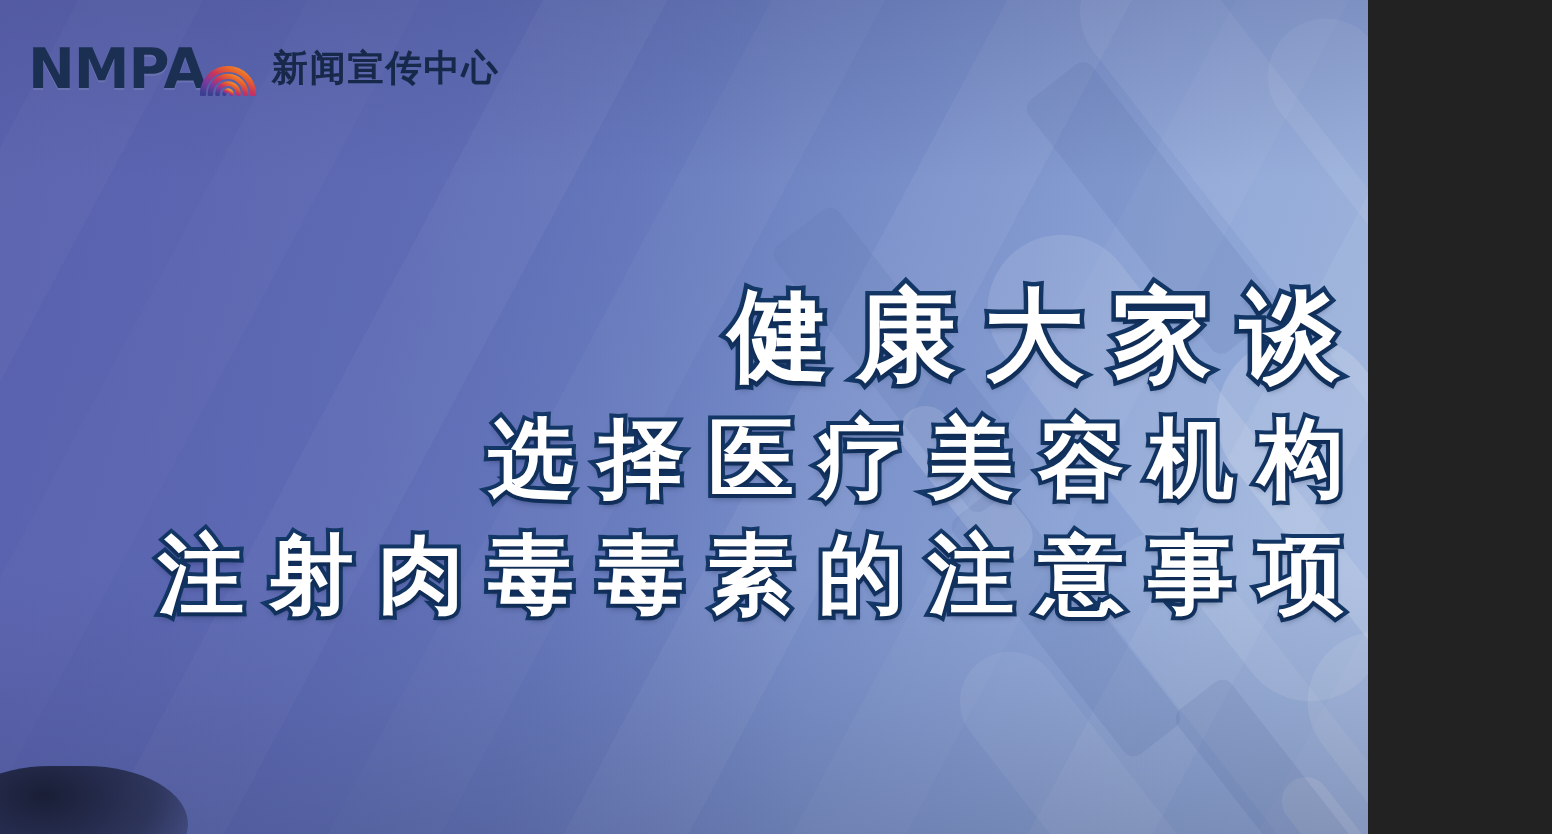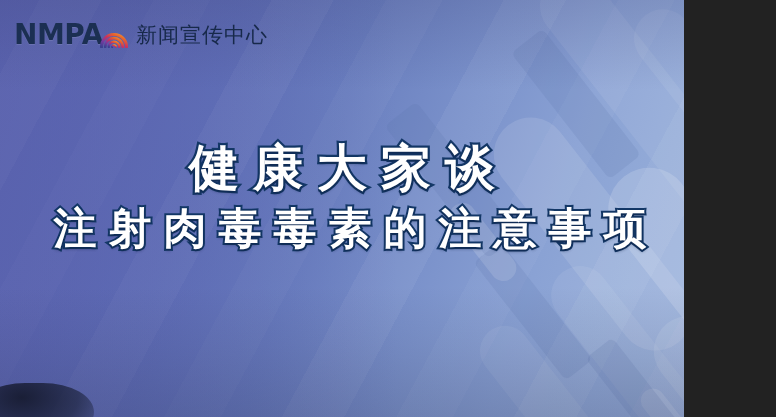--- a/index.html
+++ b/index.html
@@ -120,34 +120,34 @@
   }
   #logo-arc-icon {
     width: 30px;
     height: 26px;
     margin-left: -4px;
     margin-right: 7px;
     display: block;
   }
   #logo-cn-text {
     font-family: "DejaVu Sans", "Liberation Sans", sans-serif;
-    font-weight: 400;
-    font-size: 21px;
+    font-weight: 700;
+    font-size: 18px;
     letter-spacing: 1px;
     color: #17294a;
     line-height: 1;
   }
 
   
   #title-block {
     position: absolute;
     left: 0;
     right: 0;
     top: 138px;
-    text-align: center;
+    text-align: right;
     z-index: 5;
   }
   .title-line {
     color: #ffffff;
     font-weight: 700;
     font-family: "DejaVu Sans", "Liberation Sans", sans-serif;
     white-space: nowrap;
     -webkit-text-stroke: 4px #143867;
     paint-order: stroke fill;
     text-shadow:
@@ -223,16 +223,17 @@
           <path d="M9.8 25 A5.2 5.2 0 0 1 20.2 25" stroke-width="2.4"></path>
           <path d="M13.2 25 A1.8 1.8 0 0 1 16.8 25" stroke-width="2.1"></path>
         </g>
       </svg>
     </span>
     <span id="logo-cn-text">新闻宣传中心</span>
   </div>
 
   <div id="title-block">
     <div class="title-line" id="title-main">健康大家谈</div>
+    <div class="title-line" id="title-sub1">选择医疗美容机构</div>
     <div class="title-line" id="title-sub2">注射肉毒毒素的注意事项</div>
   </div>
 
 </div>
 
 </body></html>

